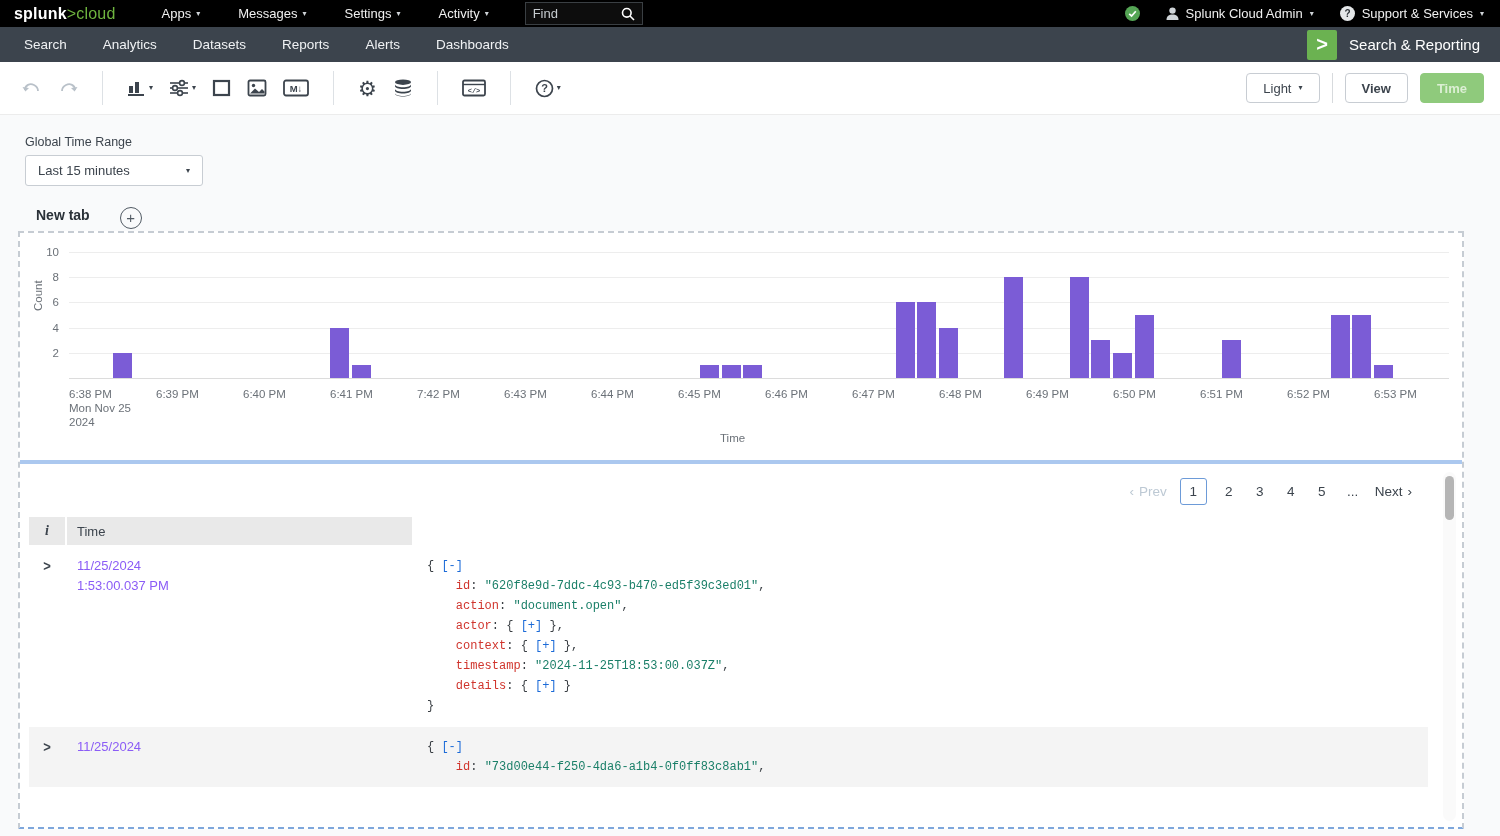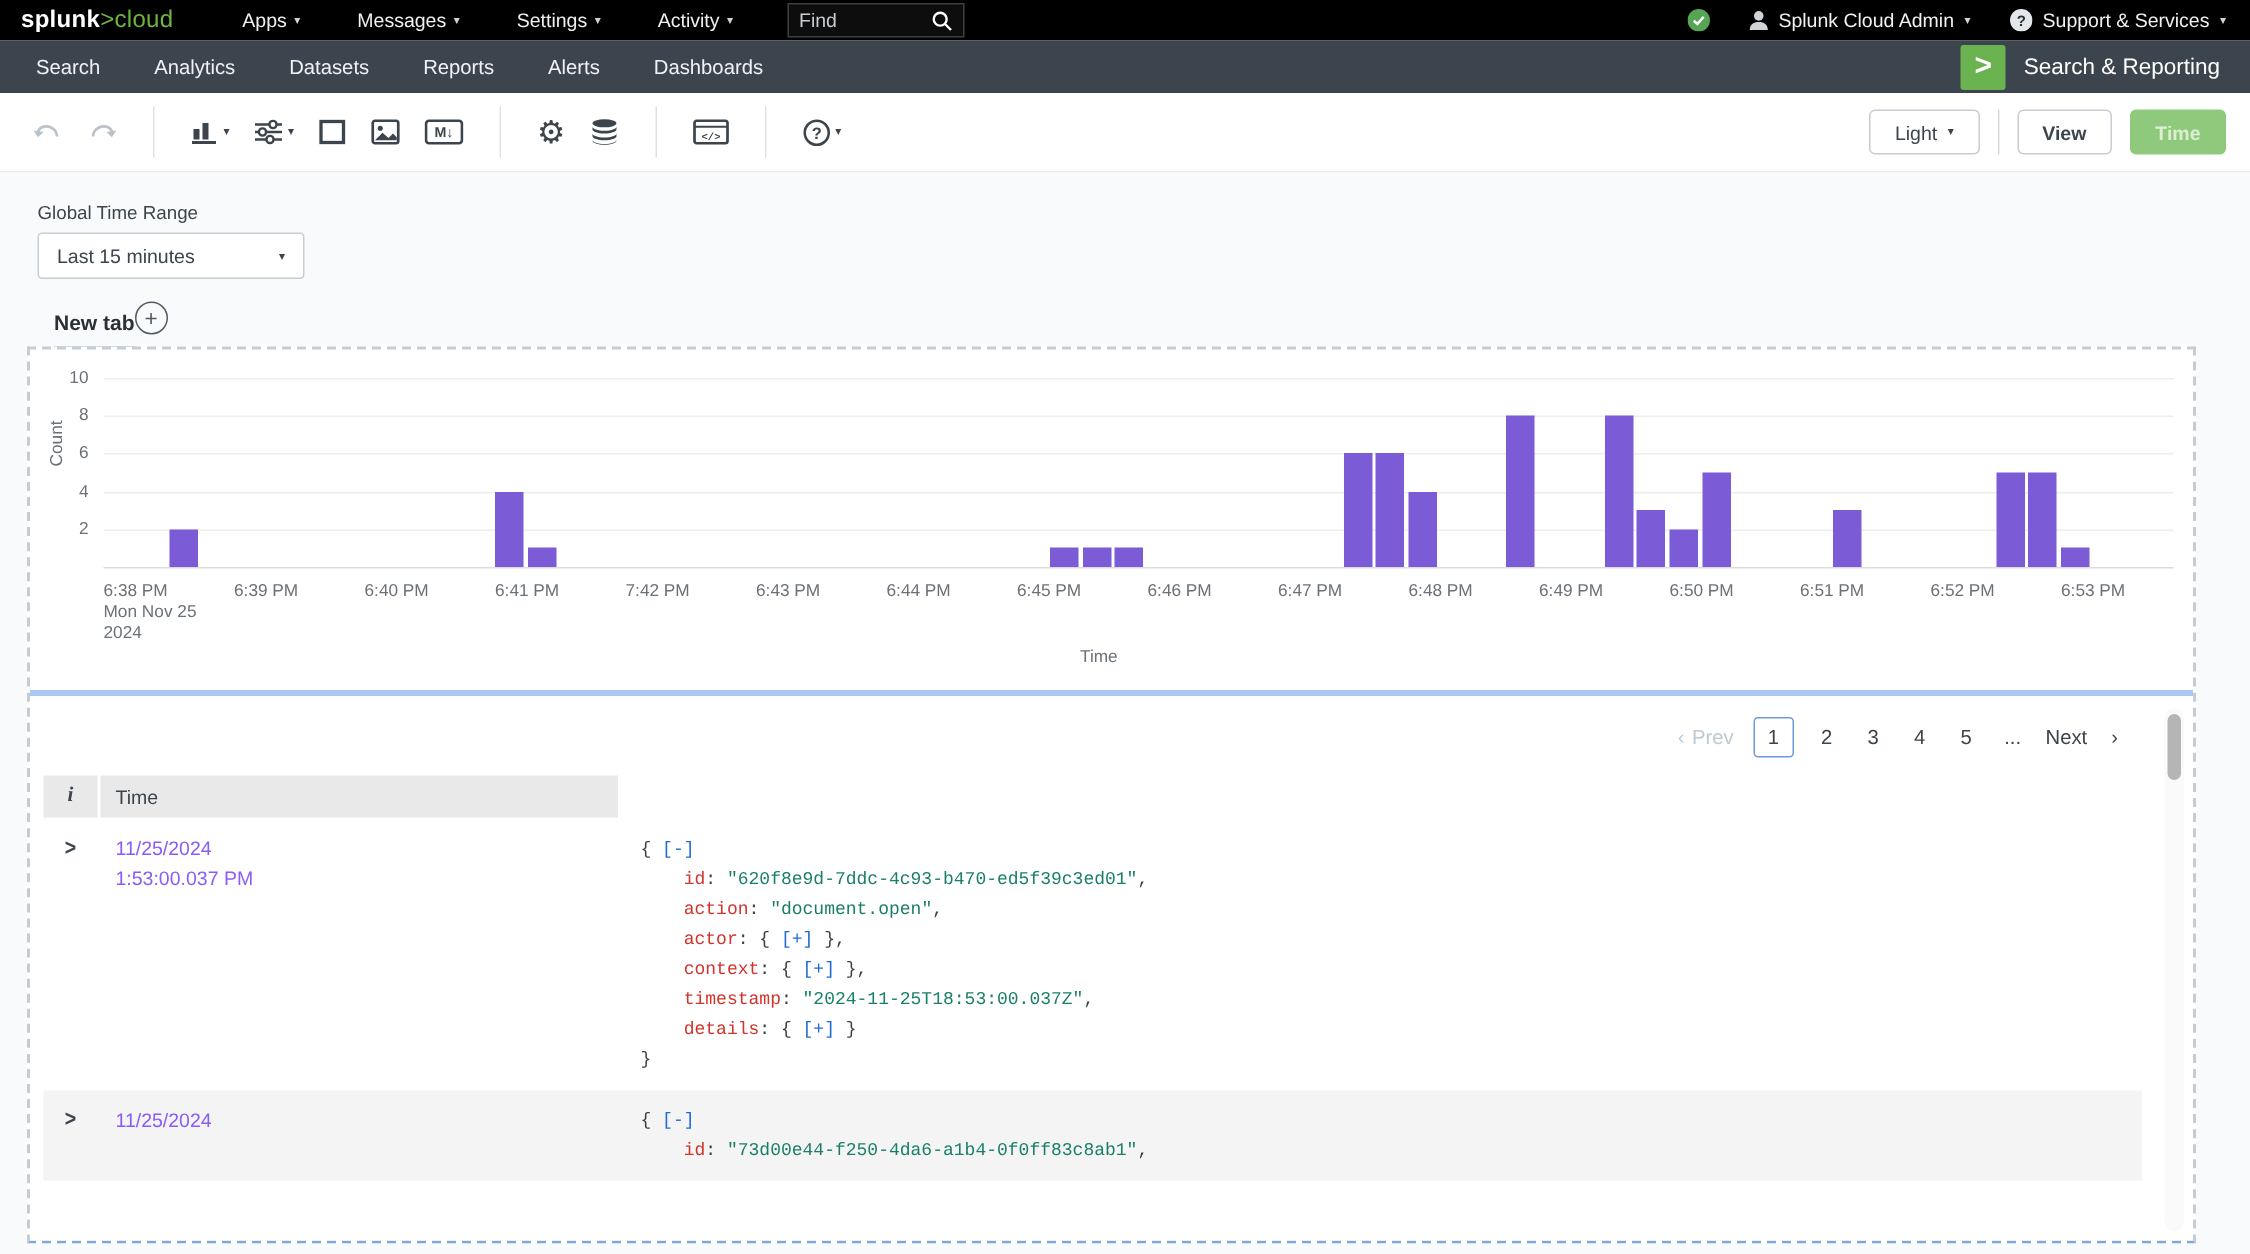--- a/index.html
+++ b/index.html
@@ -39,21 +39,21 @@
   .btn { height:30px; border:1px solid #c8cdd3; border-radius:4px; background:#fff; font-size:13px; color:#3c444d;
     display:flex; align-items:center; justify-content:center; padding:0 16px; cursor:pointer; font-family:inherit; }
   .btn-light { gap:7px; }
   .btn-save { background:#8fca7c; border-color:#8fca7c; color:#dcefd4; font-weight:bold; }
   .btn-sep { width:1px; height:30px; background:#d7dadd; }
   
   .workspace { height:721px; background:#f9fafb; position:relative; }
   .gtr-label { position:absolute; left:25px; top:20px; font-size:12.5px; color:#3c444d; }
   .gtr-select { position:absolute; left:25px; top:40px; width:178px; height:31px; background:#fff; border:1px solid #c8cdd3;
     border-radius:3px; display:flex; align-items:center; justify-content:space-between; padding:0 12px; font-size:13px; cursor:pointer; }
-  .tabs-row { position:absolute; left:36px; top:92px; display:flex; }
+  .tabs-row { position:absolute; left:36px; top:92px; display:flex; align-items:center; gap:30px; }
   .tab-active { font-size:14px; font-weight:bold; color:#2a3138; padding-bottom:8px; border-bottom:3px solid #2c73b8; cursor:pointer; }
   .add-tab { width:22px; height:22px; border:1.6px solid #525b64; border-radius:50%; color:#525b64; font-size:15px;
     display:flex; align-items:center; justify-content:center; cursor:pointer; margin-top:-6px; }
   
   .canvas { position:absolute; left:18px; top:116px; width:1446px; height:598px; background:#fff;
     border:2px dashed #c6ccd3; border-bottom-color:#7ea7dc; overflow:hidden; }
   
   .chart { position:relative; height:227px; }
   .gridline { position:absolute; height:1px; background:#ededed; left:49px; width:1380px; }
   .gridline.base { background:#dcdcdc; }
@@ -62,21 +62,21 @@
   .bar { position:absolute; background:#7b5cd6; }
   .xtick { position:absolute; top:154px; font-size:11.5px; color:#6b7178; white-space:nowrap; line-height:14px; }
   .xlabel-time { position:absolute; left:700px; top:199px; font-size:11.5px; color:#6b7178; }
   
   .panel-divider { height:4px; background:#abc8ef; }
   
   .events-panel { position:relative; height:363px; background:#fff; }
   .pagination { display:flex; align-items:center; justify-content:flex-end; gap:13px;
     padding:14px 50px 12px 0; font-size:13.5px; color:#3c444d; }
   .pg-prev { color:#bdc9d4; display:flex; align-items:center; gap:5px; cursor:default; }
-  .pg-next { display:flex; align-items:center; gap:16px; cursor:pointer; }
+  .pg-next { display:flex; align-items:center; gap:5px; cursor:pointer; }
   .pg-page { min-width:18px; text-align:center; cursor:pointer; }
   .pg-page.current { min-width:27px; height:27px; line-height:25px; border:1px solid #6d9bd8; border-radius:3px; }
   .pg-ellipsis { color:#3c444d; }
   .events-table { margin:0 34px 0 9px; }
   .ev-header { display:flex; gap:2px; height:28px; font-size:13px; color:#3c444d; }
   .ev-header > div { background:#e9e9e9; display:flex; align-items:center; }
   .col-i { width:36px; flex:none; justify-content:center; }
   .col-time { width:345px; flex:none; padding-left:10px; }
   .col-event { flex:1; padding-left:13px; }
   .hdr-i { font-family:"Liberation Serif", serif; font-style:italic; font-weight:bold; font-size:14px; }

